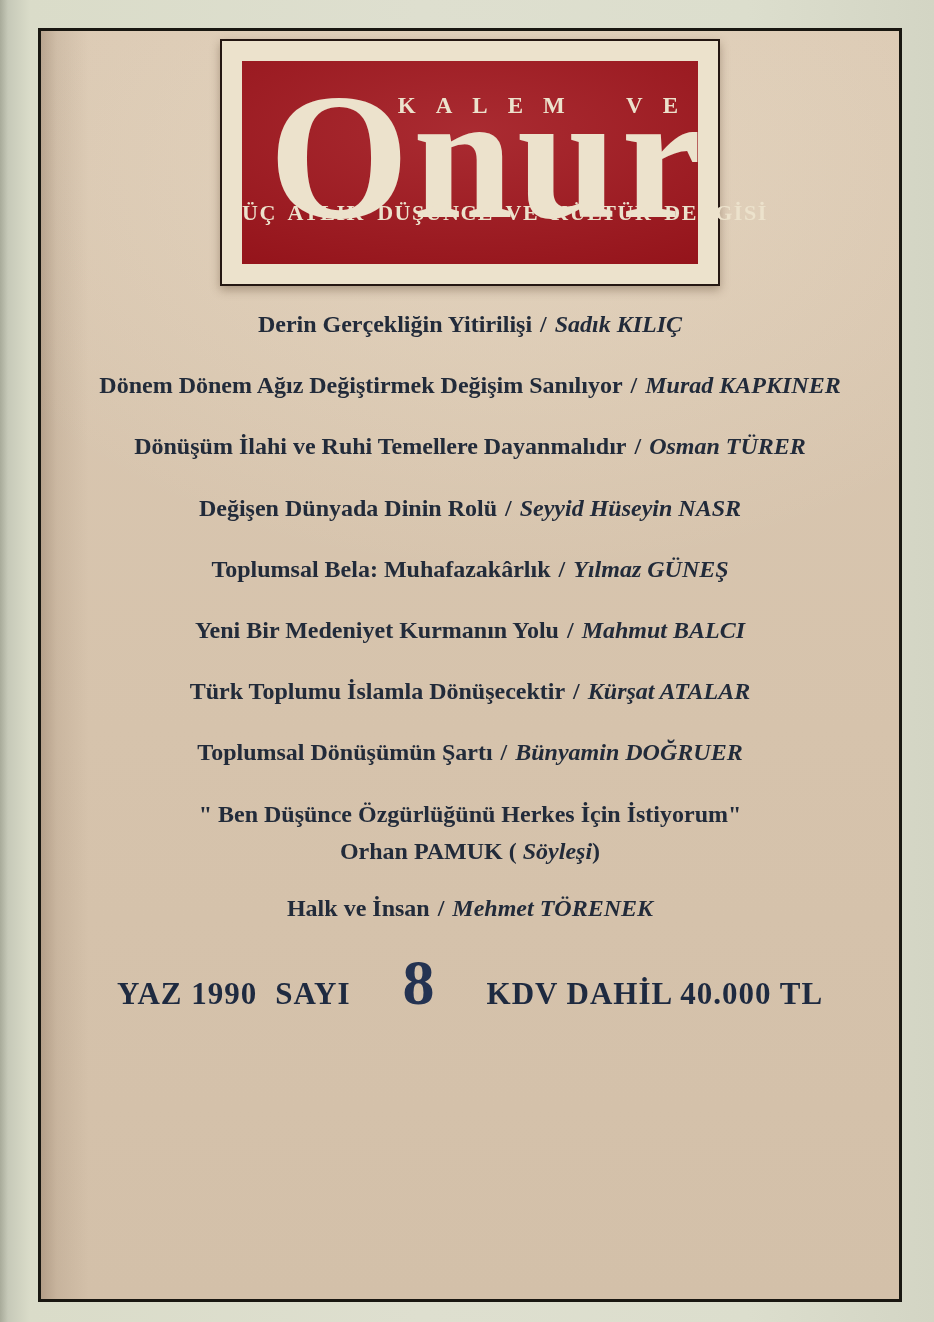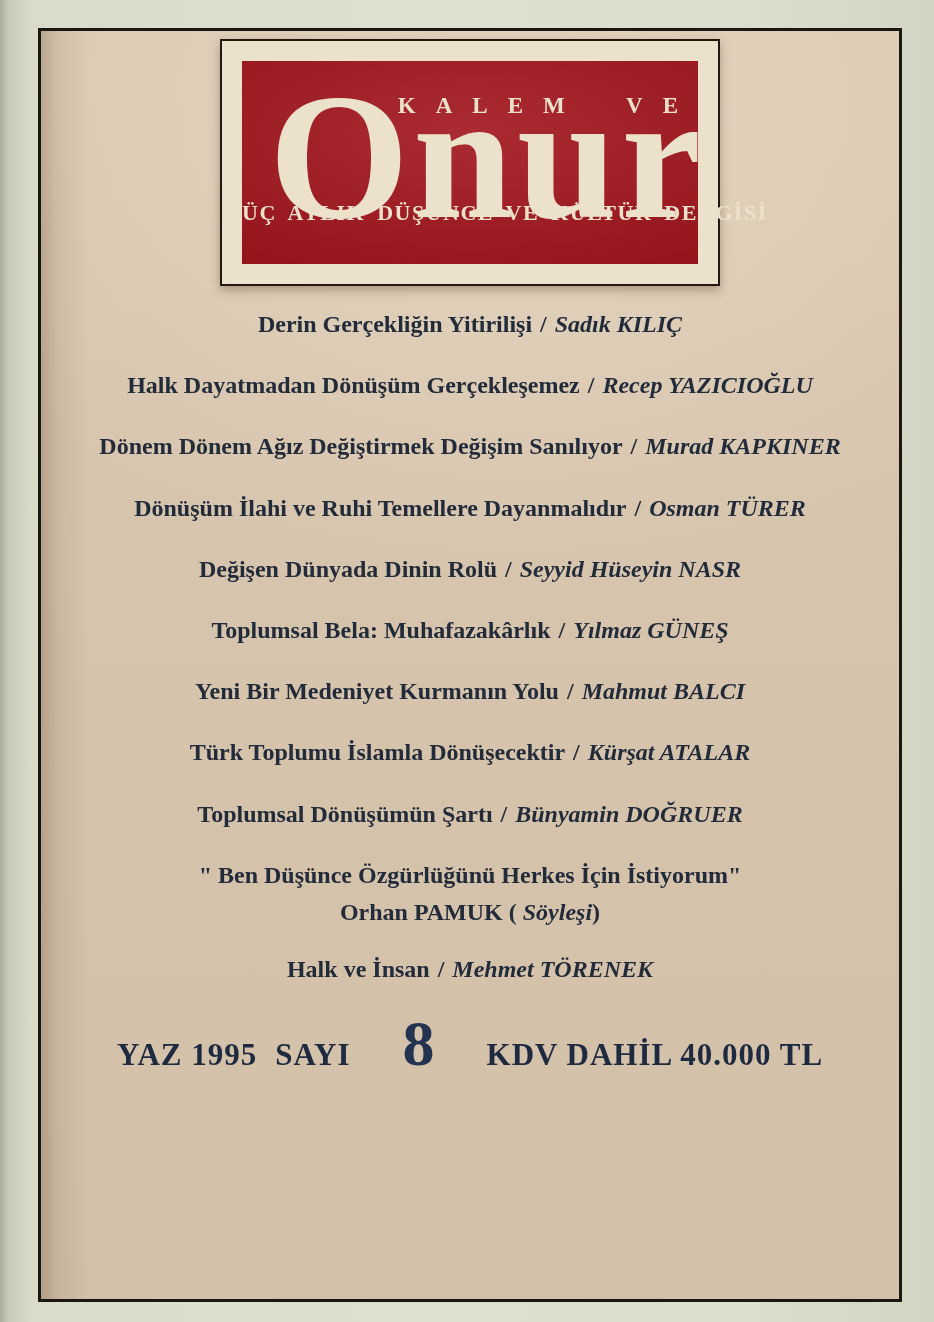--- a/index.html
+++ b/index.html
@@ -126,21 +126,20 @@
       <div class="logo-word">Onur</div>
       <div class="logo-tagline">ÜÇ AYLIK DÜŞÜNCE VE KÜLTÜR DERGİSİ</div>
     </div>
   </div>
 
 
   <div class="toc">
 
     <p class="row"><span>Derin Gerçekliğin Yitirilişi</span><span class="sep">/</span><span class="author">Sadık KILIÇ</span></p>
 
-    <p class="row"><span>Halk Dayatmadan Dönüşüm Gerçekleşemez</span><span class="sep">/</span><span class="author">Recep YAZICIOĞLU</span></p>
 
     <p class="row"><span>Dönem Dönem Ağız Değiştirmek Değişim Sanılıyor</span><span class="sep">/</span><span class="author">Murad KAPKINER</span></p>
 
     <p class="row"><span>Dönüşüm İlahi ve Ruhi Temellere Dayanmalıdır</span><span class="sep">/</span><span class="author">Osman TÜRER</span></p>
 
     <p class="row"><span>Değişen Dünyada Dinin Rolü</span><span class="sep">/</span><span class="author">Seyyid Hüseyin NASR</span></p>
 
     <p class="row"><span>Toplumsal Bela: Muhafazakârlık</span><span class="sep">/</span><span class="author">Yılmaz GÜNEŞ</span></p>
 
     <p class="row"><span>Yeni Bir Medeniyet Kurmanın Yolu</span><span class="sep">/</span><span class="author">Mahmut BALCI</span></p>
@@ -153,19 +152,19 @@
       <p class="row">" Ben Düşünce Özgürlüğünü Herkes İçin İstiyorum"</p>
       <p class="row"><span>Orhan PAMUK (</span><span class="italic"> Söyleşi</span><span>)</span></p>
     </div>
 
 
     <p class="row row-last"><span>Halk ve İnsan</span><span class="sep">/</span><span class="author">Mehmet TÖRENEK</span></p>
 
   </div>
 
   <div class="issue-bar">
-    <span class="small">YAZ 1995</span>
+    <span class="small">YAZ 1990</span>
     <span class="small">SAYI</span>
     <span class="issue-number">8</span>
     <span class="small">KDV DAHİL 40.000 TL</span>
   </div>
 
 </div>
 
 </body></html>

